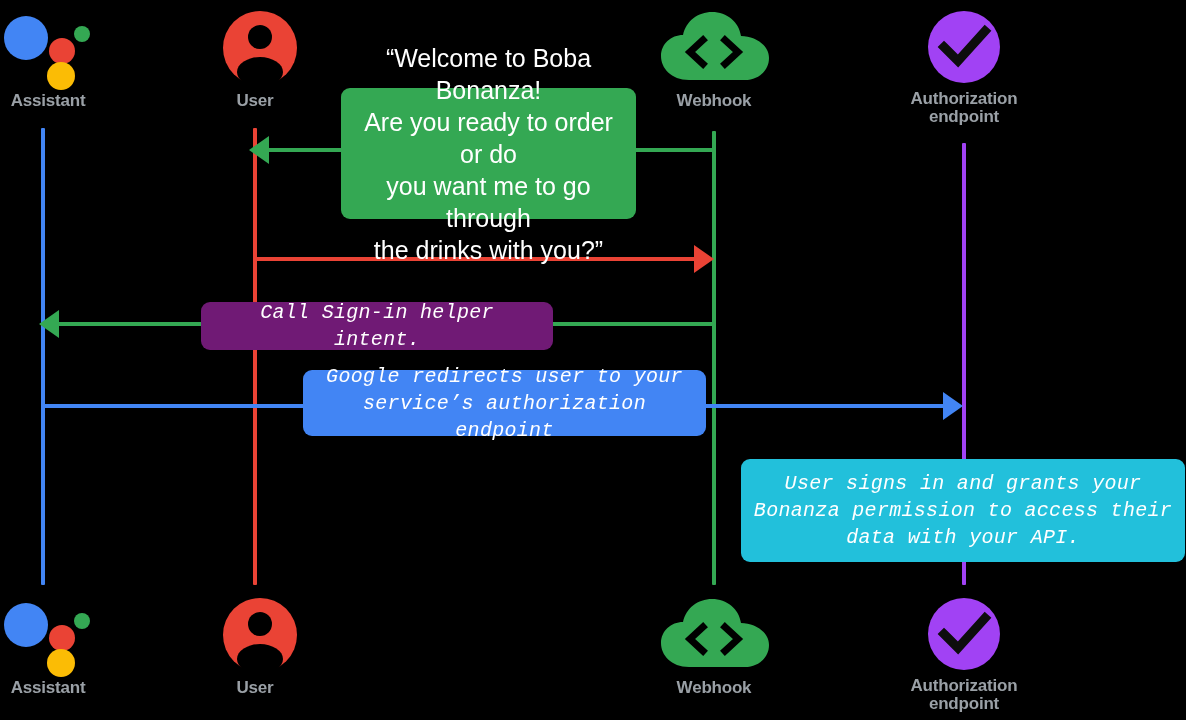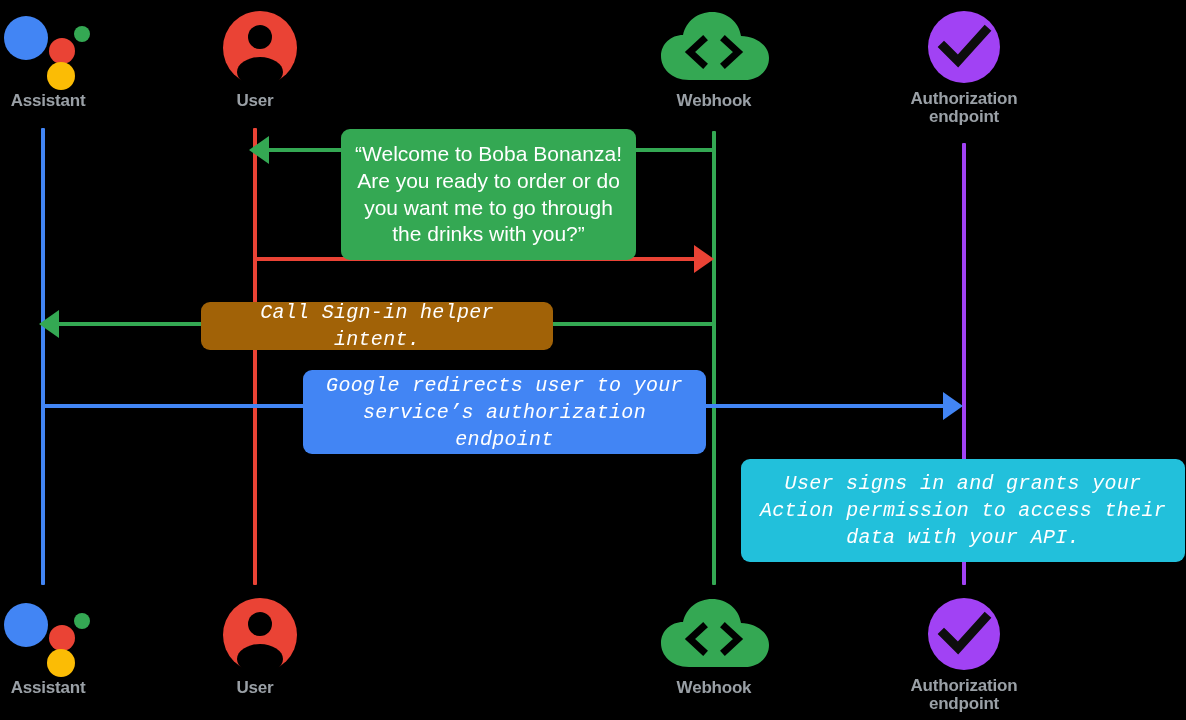--- a/index.html
+++ b/index.html
@@ -85,23 +85,22 @@
     border-radius: 9px;
     color: #ffffff;
     display: flex;
     align-items: center;
     justify-content: center;
     text-align: center;
     white-space: pre-line;
   }
   .bubble.sans {
     font-family: "Liberation Sans", sans-serif;
-    font-size: 21px;
+    font-size: 25px;
     line-height: 1.28;
-    margin-top: 41px;
   }
   .bubble.mono {
     font-family: "Liberation Mono", monospace;
     font-style: italic;
     font-size: 20px;
     line-height: 1.35;
     letter-spacing: 0.3px;
   }
 </style>
 </head>
@@ -125,27 +124,27 @@
 
   <div class="msg-line" style="left:41px; top:404px; width:903px; background:#4285F4;"></div>
   <div class="arrow-head" style="left:943px; top:392px; border-left:20px solid #4285F4;"></div>
 
   <div class="bubble sans" style="left:341px; top:88px; width:295px; height:131px; background:#34A853; padding:6px 14px;">“Welcome to Boba Bonanza!
 Are you ready to order or do
 you want me to go through
 the drinks with you?”</div>
 
 
-  <div class="bubble mono" style="left:201px; top:302px; width:352px; height:48px; background:#a16207; padding:2px 12px;">Call Sign-in helper intent.</div>
-
-  <div class="bubble mono" style="left:303px; top:370px; width:403px; height:84px; background:#4285F4; padding:4px 10px;">Google redirects user to your
+  <div class="bubble mono" style="left:201px; top:302px; width:352px; height:48px; background:#701a75; padding:2px 12px;">Call Sign-in helper intent.</div>
+
+  <div class="bubble mono" style="left:303px; top:370px; width:403px; height:66px; background:#4285F4; padding:4px 10px;">Google redirects user to your
 service’s authorization endpoint</div>
 
   <div class="bubble mono" style="left:741px; top:459px; width:444px; height:103px; background:#22C0DB; padding:4px 12px;">User signs in and grants your
-Action permission to access their
+Bonanza permission to access their
 data with your API.</div>
 
   <div class="actor" style="left:0px; top:8px; width:96px;">
     <div class="actor-icon">
       <span class="ga-blue"></span>
       <span class="ga-red"></span>
       <span class="ga-yellow"></span>
       <span class="ga-green"></span>
     </div>
     <div class="actor-label">Assistant</div>

